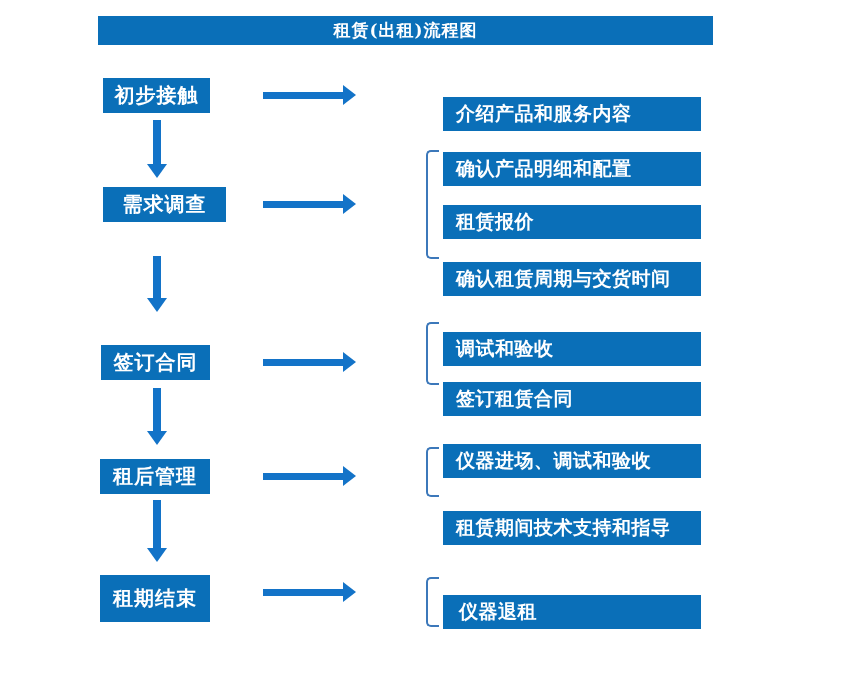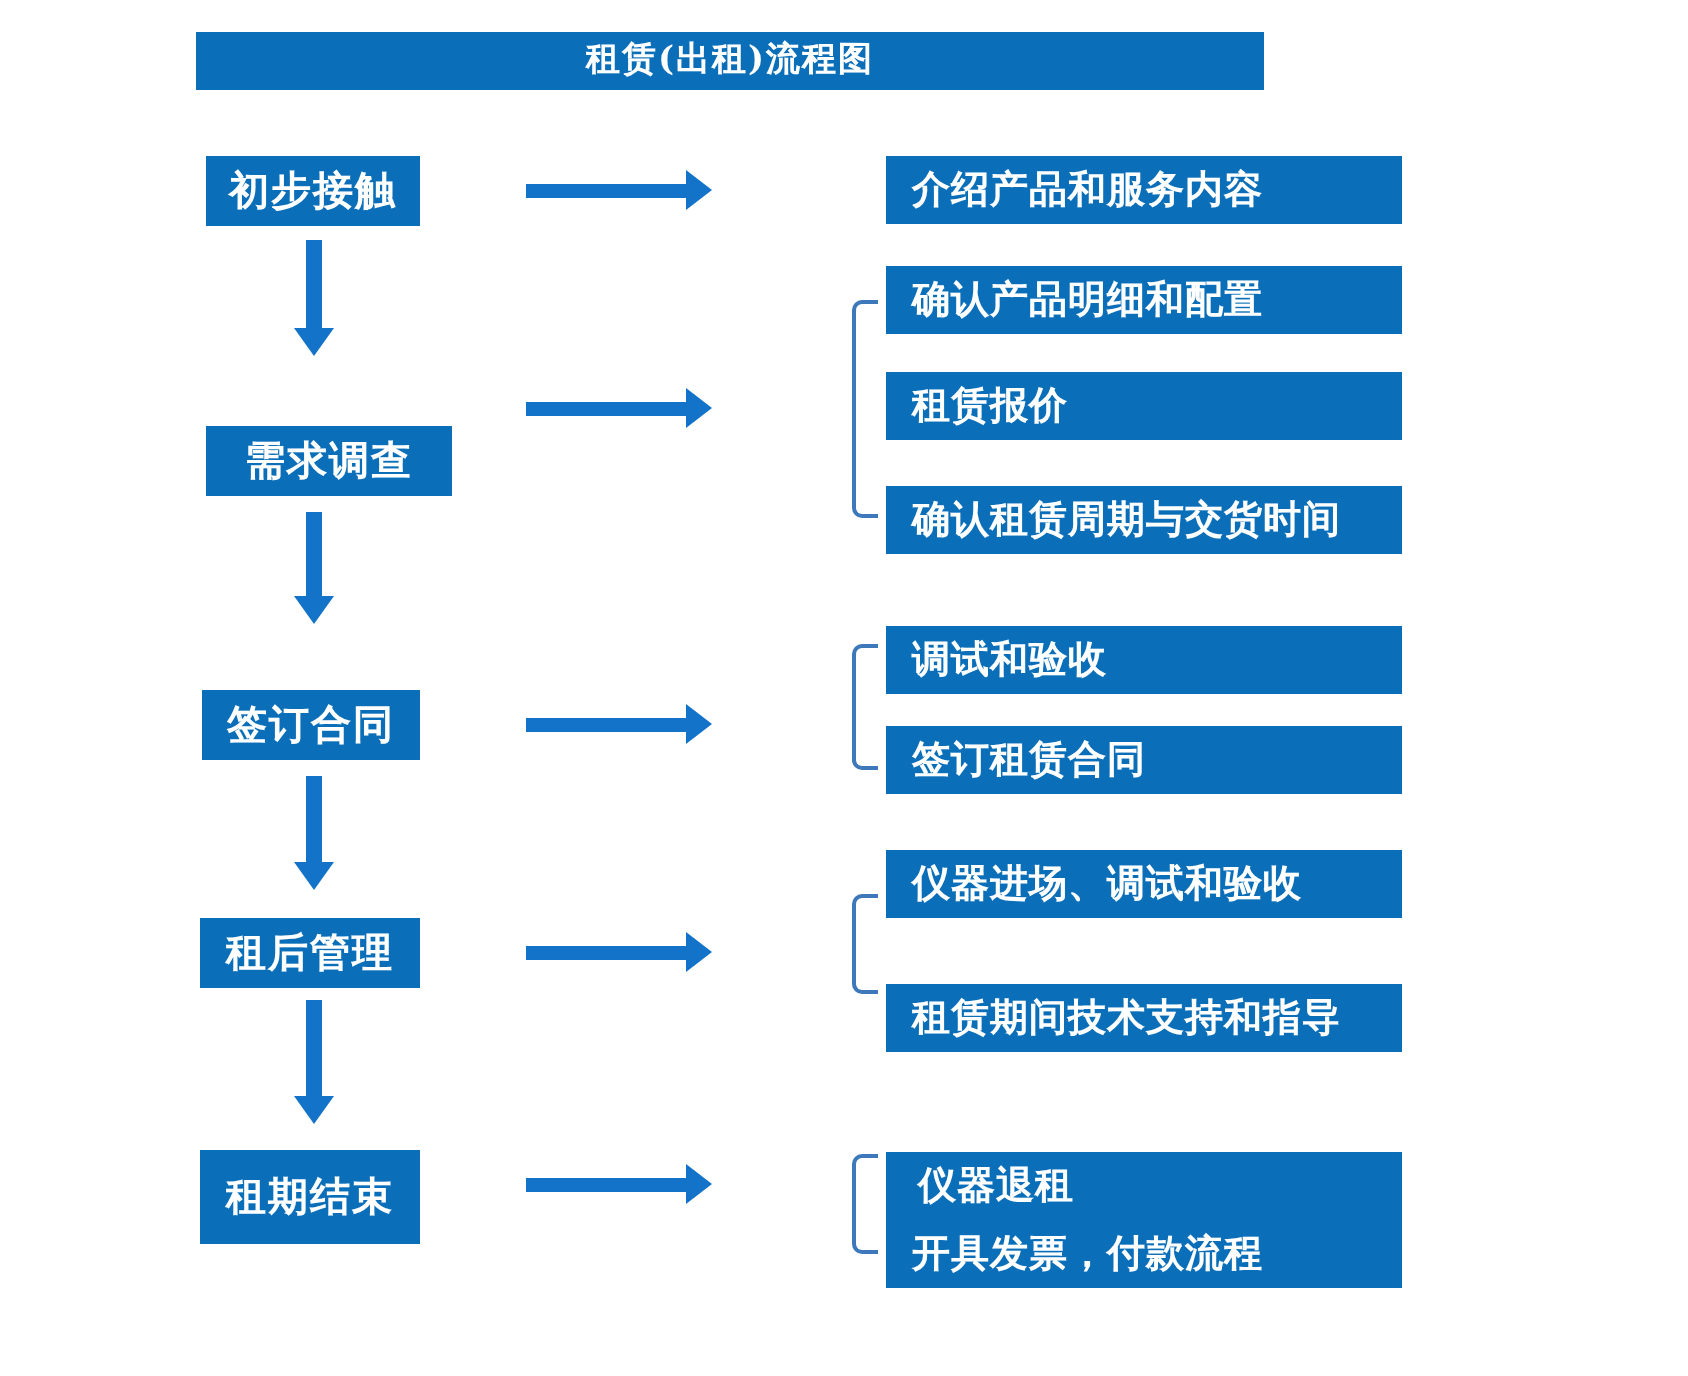--- a/index.html
+++ b/index.html
@@ -39,20 +39,21 @@
     background:#0a6fb8;
     color:#ffffff;
     font-weight:bold;
     font-size:19px;
     display:flex;
     align-items:center;
     padding-left:13px;
     box-sizing:border-box;
     letter-spacing:0.5px;
     white-space:nowrap;
+    margin-top:19px;
   }
   .harrow{
     position:absolute;
     left:263px;
     width:80px;
     height:7px;
     background:#1373c8;
   }
   .harrow::after{
     content:"";
@@ -89,24 +90,24 @@
     border-bottom:2px solid #3c78ba;
     border-radius:5px 0 0 5px;
     box-sizing:border-box;
   }
 </style>
 </head>
 <body>
 
 <div class="canvas">
 
-  <div class="titlebar" style="left:98px;top:16px;width:534px;height:29px;line-height:29px;">租赁(出租)流程图</div>
+  <div class="titlebar" style="left:98px;top:16px;width:615px;height:29px;line-height:29px;">租赁(出租)流程图</div>
 
   <div class="lbox" style="left:103px;top:78px;width:107px;height:35px;">初步接触</div>
-  <div class="lbox" style="left:103px;top:187px;width:123px;height:35px;margin-top:26px;">需求调查</div>
+  <div class="lbox" style="left:103px;top:187px;width:123px;height:35px;">需求调查</div>
   <div class="lbox" style="left:101px;top:345px;width:109px;height:35px;">签订合同</div>
   <div class="lbox" style="left:100px;top:459px;width:110px;height:35px;">租后管理</div>
   <div class="lbox" style="left:100px;top:575px;width:110px;height:47px;">租期结束</div>
 
   <div class="varrow" style="top:120px;height:44px;"></div>
   <div class="varrow" style="top:256px;height:42px;"></div>
   <div class="varrow" style="top:388px;height:43px;"></div>
   <div class="varrow" style="top:500px;height:48px;"></div>
 
   <div class="harrow" style="top:92px;"></div>
@@ -126,15 +127,14 @@
   <div class="rbox" style="top:186px;">租赁报价</div>
   <div class="rbox" style="top:243px;">确认租赁周期与交货时间</div>
 
   <div class="rbox" style="top:313px;">调试和验收</div>
   <div class="rbox" style="top:363px;">签订租赁合同</div>
 
   <div class="rbox" style="top:425px;">仪器进场、调试和验收</div>
   <div class="rbox" style="top:492px;">租赁期间技术支持和指导</div>
 
   <div class="rbox" style="top:576px;padding-left:16px;">仪器退租</div>
-  <div class="rbox" style="top:610px;">开具发票，付款流程</div>
 
 </div>
 
 </body></html>

